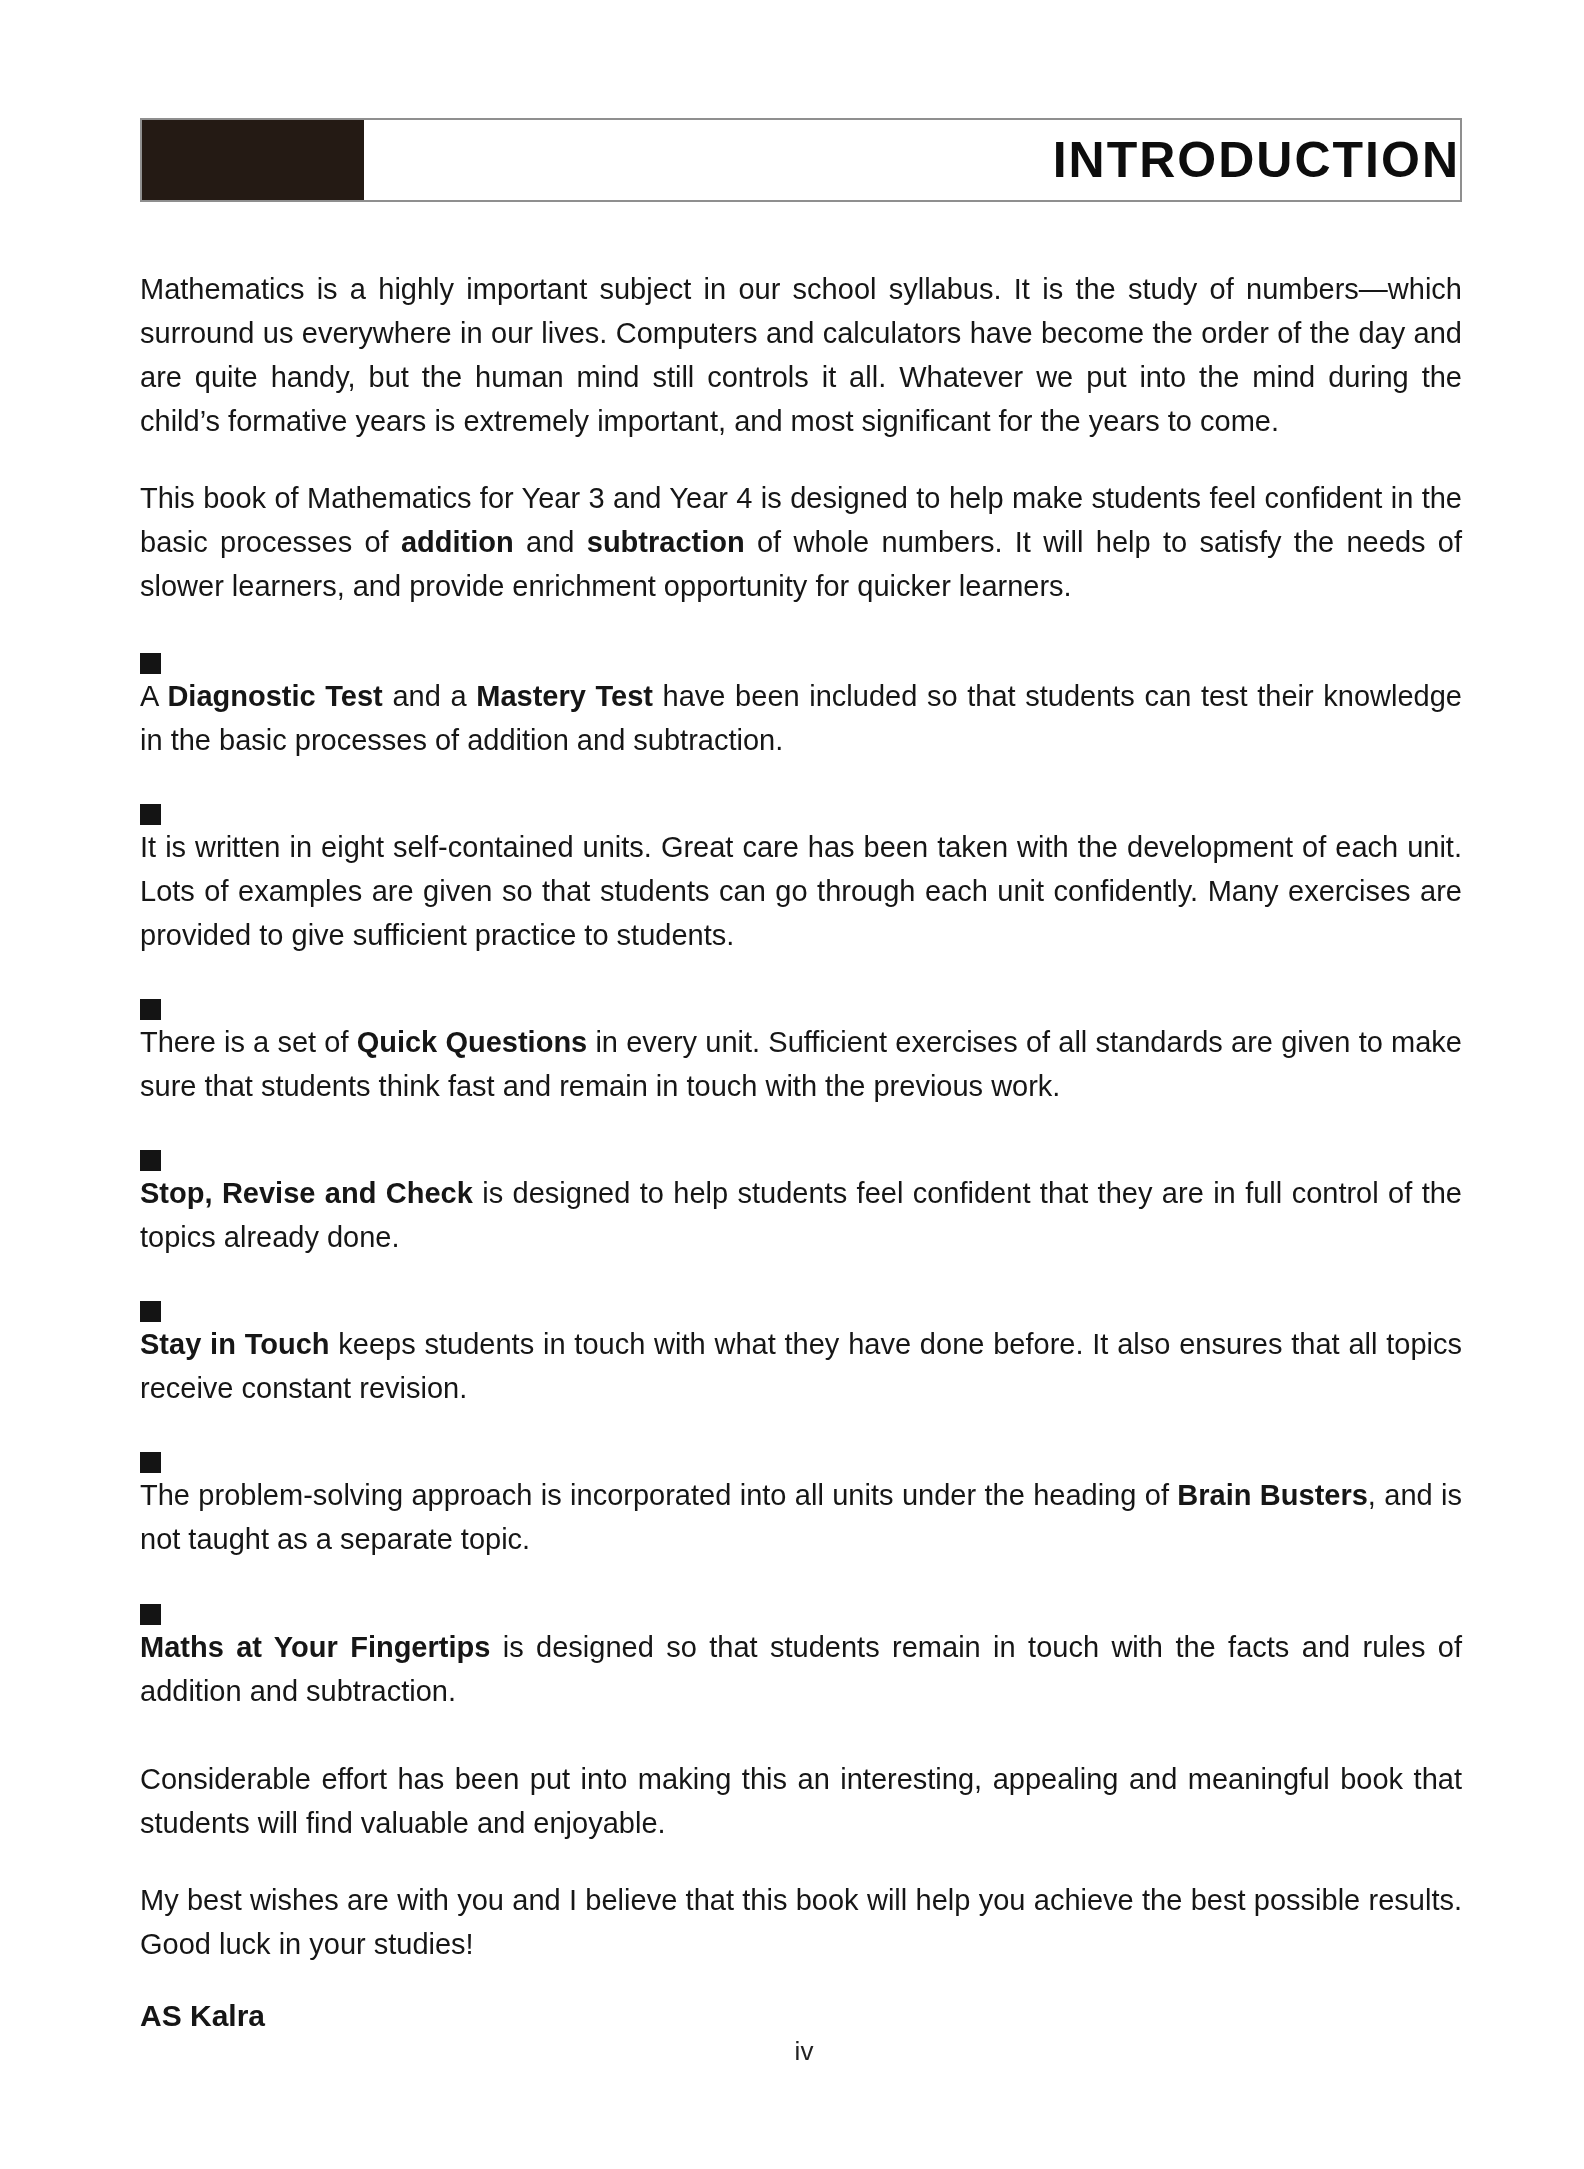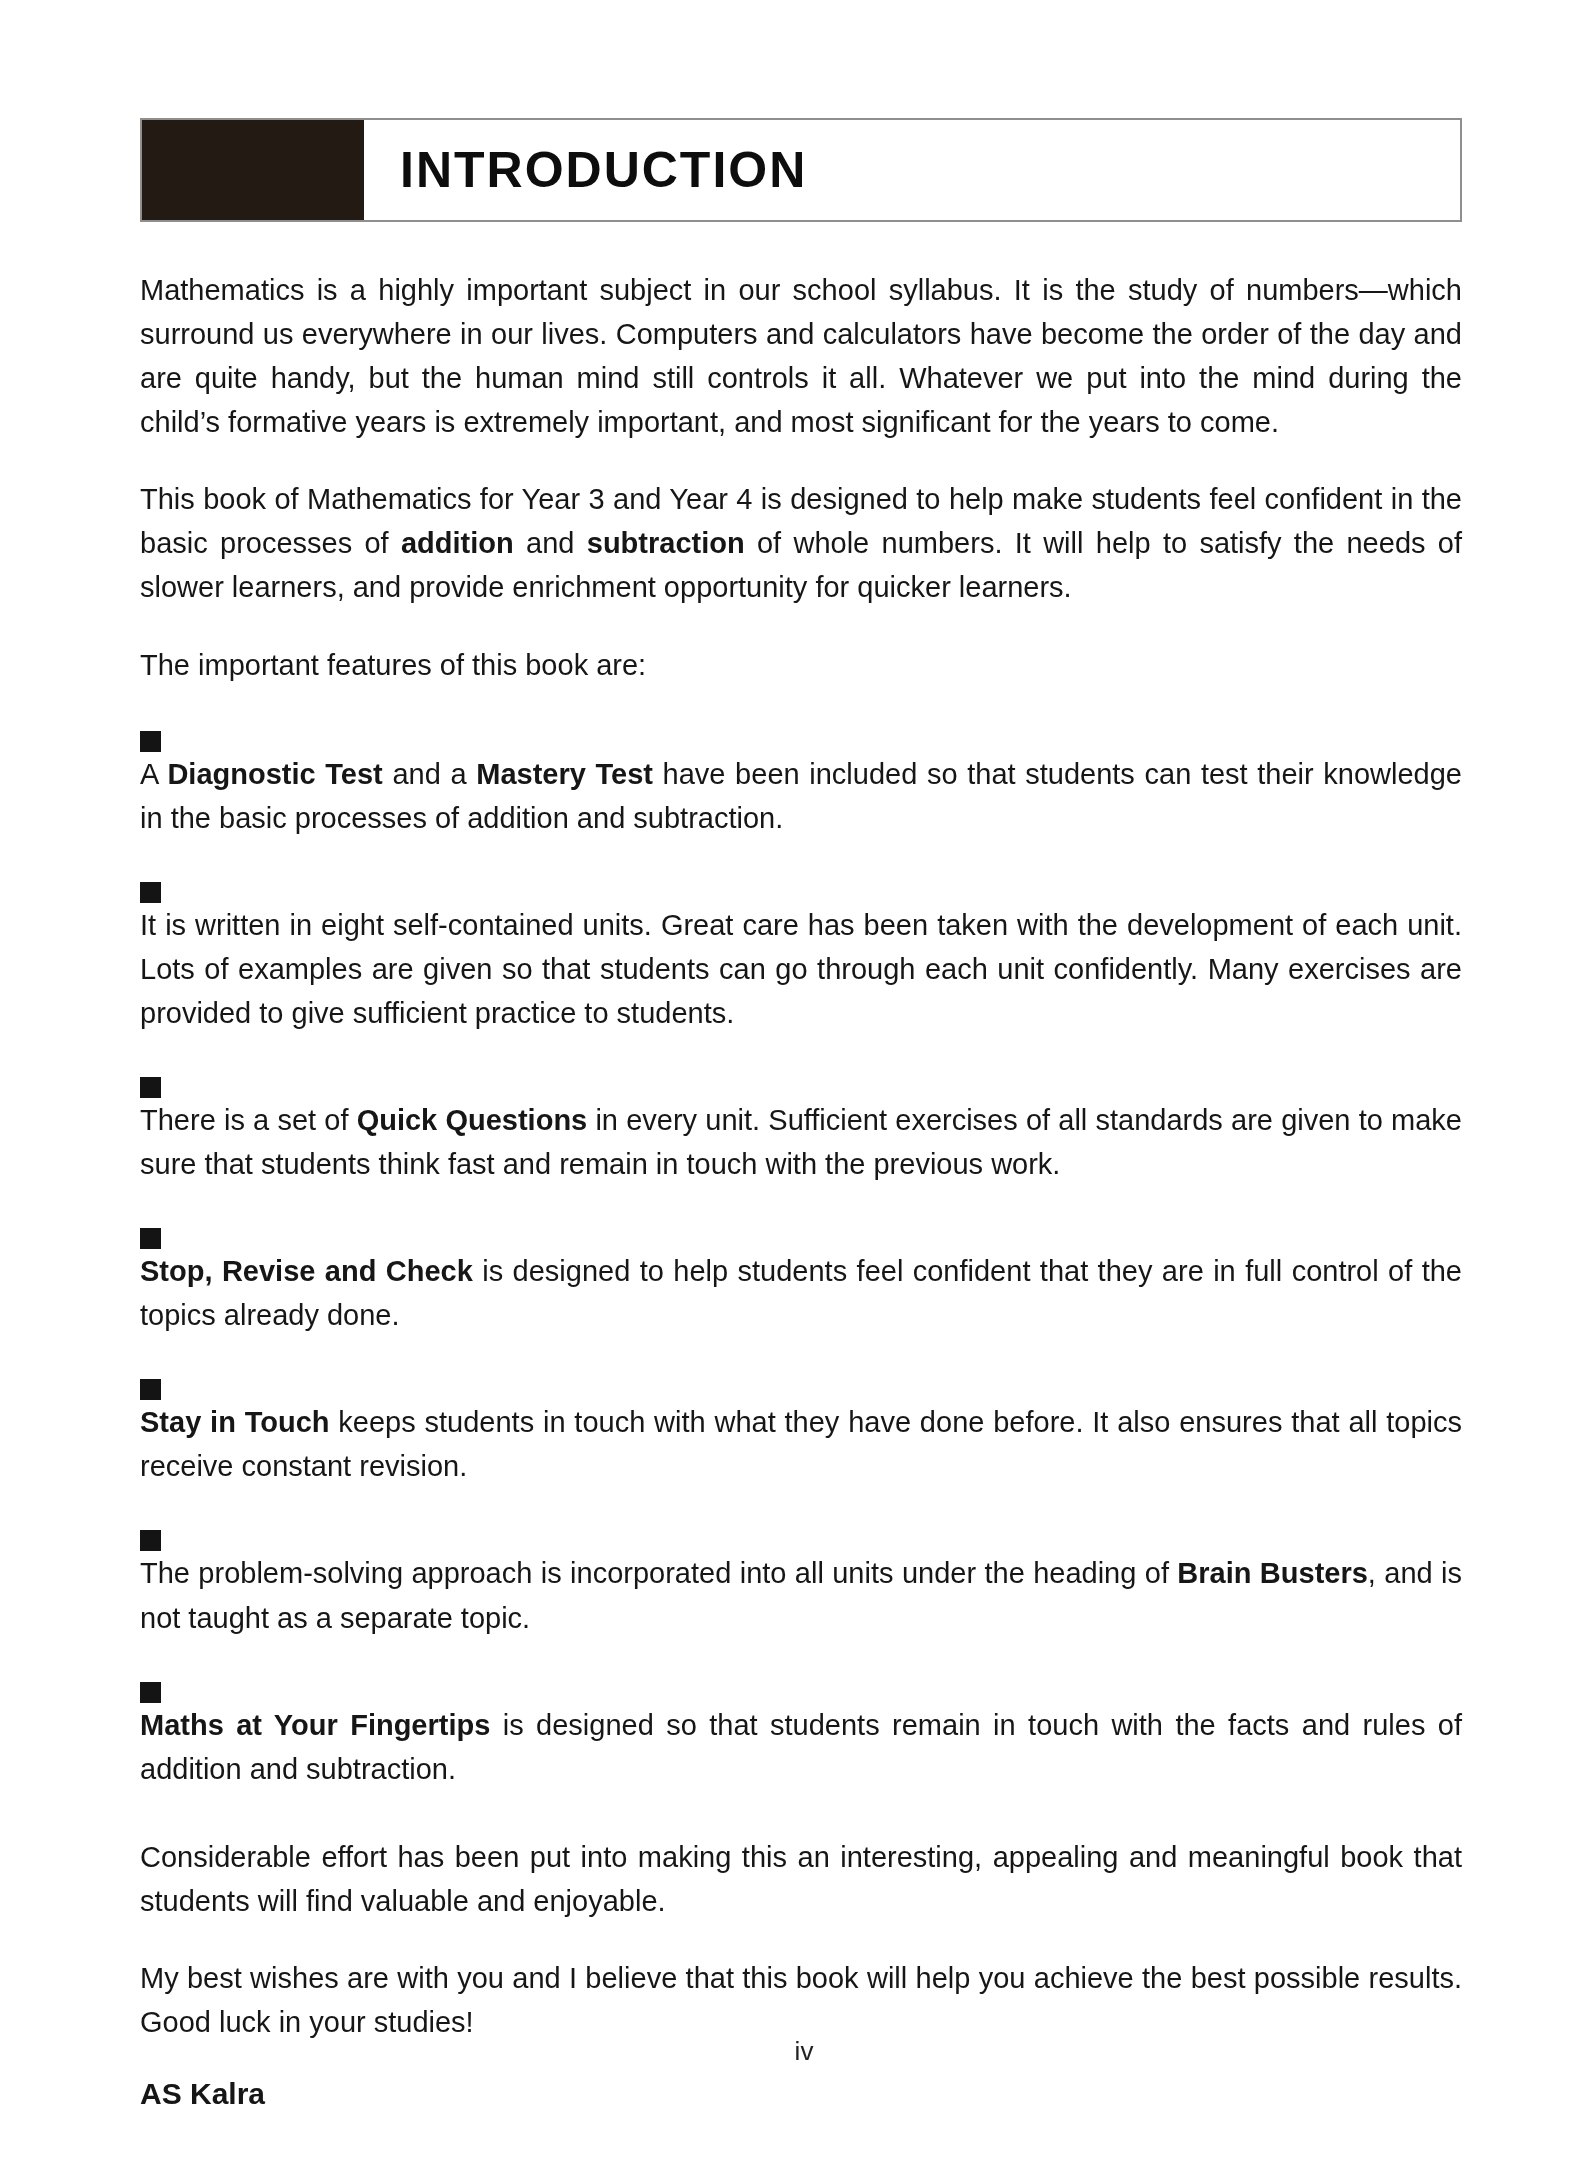--- a/index.html
+++ b/index.html
@@ -12,23 +12,24 @@
     font-family: "Liberation Sans", sans-serif;
     color: #161616;
     padding: 118px 122px 0 140px;
     overflow: hidden;
   }
   
   .intro-header {
     display: flex;
     align-items: stretch;
     border: 2px solid #8f8f8f;
-    height: 104px;
-    margin-bottom: 46px;
+    height: 84px;
+    margin-bottom: 65px;
     background: #ffffff;
+    justify-content: space-between;
   }
   .header-black-box {
     width: 222px;
     background: #241a14;
     flex-shrink: 0;
   }
   .header-title {
     font-size: 50px;
     font-weight: 800;
     letter-spacing: 2px;
@@ -89,21 +90,20 @@
 
   <header class="intro-header">
     <div class="header-black-box"></div>
     <h1 class="header-title">INTRODUCTION</h1>
   </header>
 
   <p class="para">Mathematics is a highly important subject in our school syllabus. It is the study of numbers—which surround us everywhere in our lives. Computers and calculators have become the order of the day and are quite handy, but the human mind still controls it all. Whatever we put into the mind during the child’s formative years is extremely important, and most significant for the years to come.</p>
 
   <p class="para"><span>This book of Mathematics for Year 3 and Year 4 is designed to help make students feel confident in the basic processes of </span><span class="b">addition</span><span> and </span><span class="b">subtraction</span><span> of whole numbers. It will help to satisfy the needs of slower learners, and provide enrichment opportunity for quicker learners.</span></p>
 
-  <p class="para">The important features of this book are:</p>
 
   <div class="features">
 
     <div class="feature-item">
       <span class="bullet"></span>
       <p class="feature-text"><span>A </span><span class="b">Diagnostic Test</span><span> and a </span><span class="b">Mastery Test</span><span> have been included so that students can test their knowledge in the basic processes of addition and subtraction.</span></p>
     </div>
 
     <div class="feature-item">
       <span class="bullet"></span>

